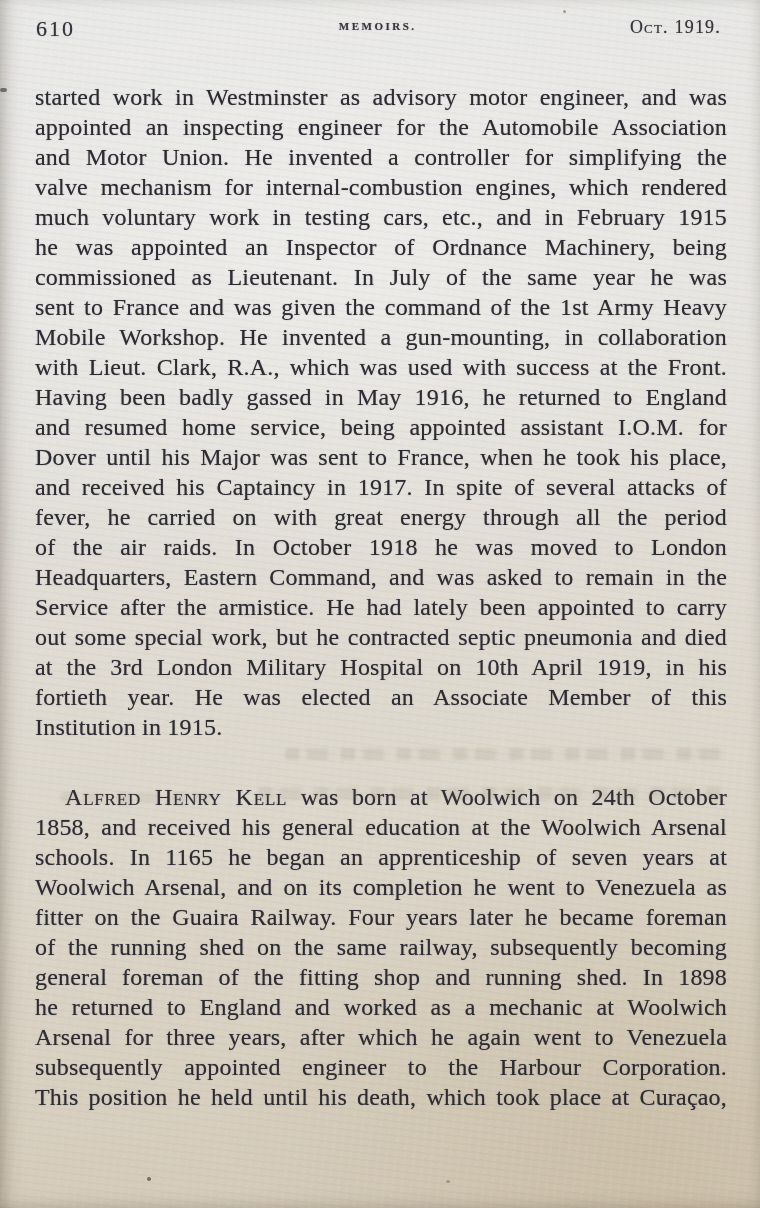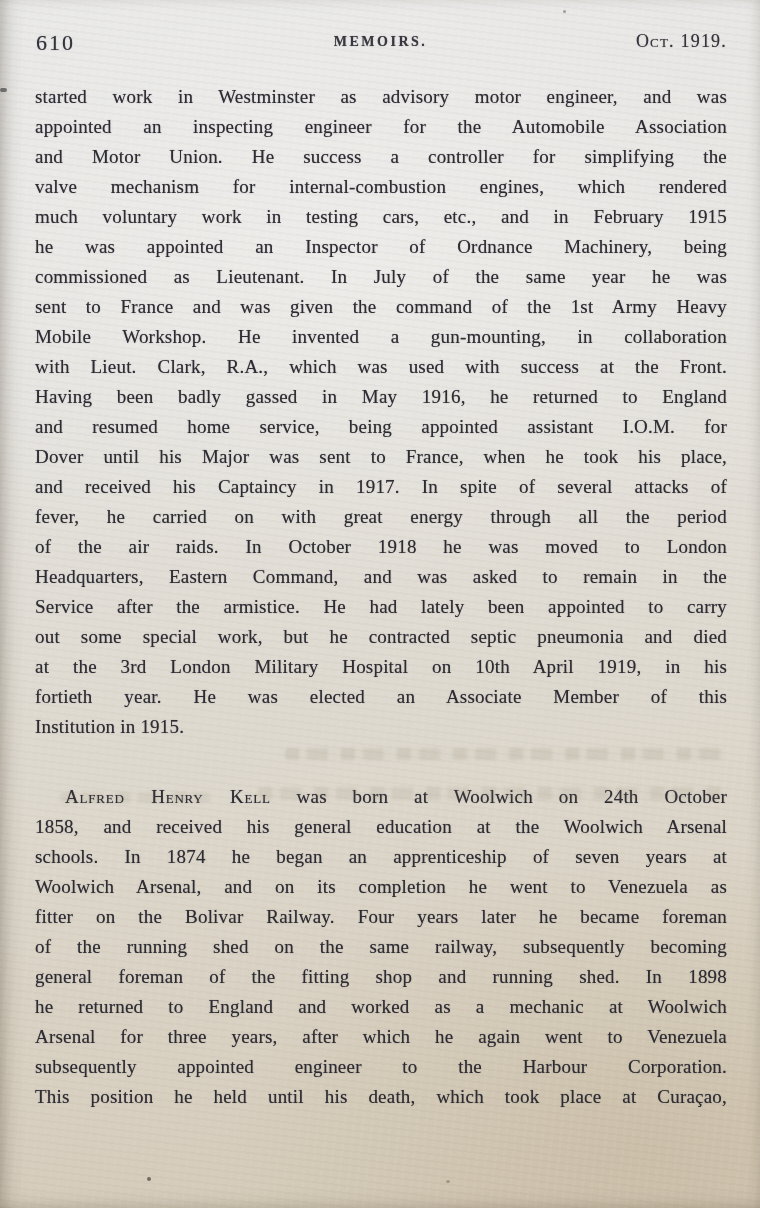--- a/index.html
+++ b/index.html
@@ -20,39 +20,39 @@
       inset -8px 0 16px -10px rgba(70,62,48,0.22),
       inset 0 -10px 20px -12px rgba(90,78,58,0.25);
   }
   
   .grain {
     position: absolute; inset: 0; pointer-events: none; opacity: 0.05;
     background:
       repeating-linear-gradient(7deg, rgba(90,80,60,0.5) 0 2px, transparent 2px 7px),
       repeating-linear-gradient(96deg, rgba(255,255,255,0.6) 0 3px, transparent 3px 9px);
   }
-  .header { position: absolute; top: 13px; left: 36px; right: 33px; height: 30px; margin-top: 14px; }
+  .header { position: absolute; top: 13px; left: 36px; right: 39px; height: 30px; }
   .pagenum {
     position: absolute; left: 0; top: 3px;
     font-size: 22px; letter-spacing: 2px; color: #35343c;
     text-shadow: 0 0 1px rgba(50,48,56,0.6);
   }
   .runtitle {
     position: absolute; left: 50%; top: 7px; transform: translateX(-51%);
-    font-size: 14px; font-weight: bold; letter-spacing: 2.5px; color: #393840;
+    font-size: 11px; font-weight: bold; letter-spacing: 2.5px; color: #393840;
     text-shadow: 0 0 1px rgba(55,52,60,0.55);
   }
   .issuedate {
     position: absolute; right: 0; top: 4px;
     font-size: 18px; font-variant: small-caps; letter-spacing: 1.2px; color: #36353d;
     text-shadow: 0 0 1px rgba(50,48,56,0.55);
   }
   .body-text {
     position: absolute; top: 82px; left: 35px; width: 692px;
-    font-size: 19px; color: #2d2c33;
+    font-size: 24px; color: #2d2c33;
     text-shadow: 0 0 1px rgba(46,44,52,0.55);
     letter-spacing: 0.2px;
   }
   .line {
     height: 30px; line-height: 30px;
     text-align: justify; text-align-last: justify;
     white-space: normal; overflow: visible;
   }
   .lastline { text-align: right; text-align-last: left; }
   .para2 { margin-top: 40px; }
@@ -87,21 +87,21 @@
     <span class="pagenum">610</span>
     <span class="runtitle">MEMOIRS.</span>
     <span class="issuedate">Oct. 1919.</span>
   </div>
 
   <div class="body-text">
     <div class="para">
       <div class="lines">
           <div class="line">started work in Westminster as advisory motor engineer, and was</div>
           <div class="line">appointed an inspecting engineer for the Automobile Association</div>
-          <div class="line">and Motor Union.  He success a controller for simplifying the</div>
+          <div class="line">and Motor Union.  He invented a controller for simplifying the</div>
           <div class="line">valve mechanism for internal-combustion engines, which rendered</div>
           <div class="line">much voluntary work in testing cars, etc., and in February 1915</div>
           <div class="line">he was appointed an Inspector of Ordnance Machinery, being</div>
           <div class="line">commissioned as Lieutenant.  In July of the same year he was</div>
           <div class="line">sent to France and was given the command of the 1st Army Heavy</div>
           <div class="line">Mobile Workshop.  He invented a gun-mounting, in collaboration</div>
           <div class="line">with Lieut. Clark, R.A., which was used with success at the Front.</div>
           <div class="line">Having been badly gassed in May 1916, he returned to England</div>
           <div class="line">and resumed home service, being appointed assistant I.O.M. for</div>
           <div class="line">Dover until his Major was sent to France, when he took his place,</div>
@@ -114,23 +114,23 @@
           <div class="line">at the 3rd London Military Hospital on 10th April 1919, in his</div>
           <div class="line">fortieth year.  He was elected an Associate Member of this</div>
         </div>
       <div class="line lastline">Institution in 1915.</div>
     </div>
 
     <div class="para para2">
       <div class="line firstline"><span class="smallcaps">Alfred Henry Kell</span> <span>was born at Woolwich on 24th October</span></div>
       <div class="lines">
           <div class="line">1858, and received his general education at the Woolwich Arsenal</div>
-          <div class="line">schools.  In 1874 he began an apprenticeship of seven years at</div>
+          <div class="line">schools.  In 1165 he began an apprenticeship of seven years at</div>
           <div class="line">Woolwich Arsenal, and on its completion he went to Venezuela as</div>
-          <div class="line">fitter on the Bolivar Railway.  Four years later he became foreman</div>
+          <div class="line">fitter on the Guaira Railway.  Four years later he became foreman</div>
           <div class="line">of the running shed on the same railway, subsequently becoming</div>
           <div class="line">general foreman of the fitting shop and running shed.  In 1898</div>
           <div class="line">he returned to England and worked as a mechanic at Woolwich</div>
           <div class="line">Arsenal for three years, after which he again went to Venezuela</div>
           <div class="line">subsequently appointed engineer to the Harbour Corporation.</div>
           <div class="line">This position he held until his death, which took place at Curaçao,</div>
         </div>
     </div>
   </div>
 

